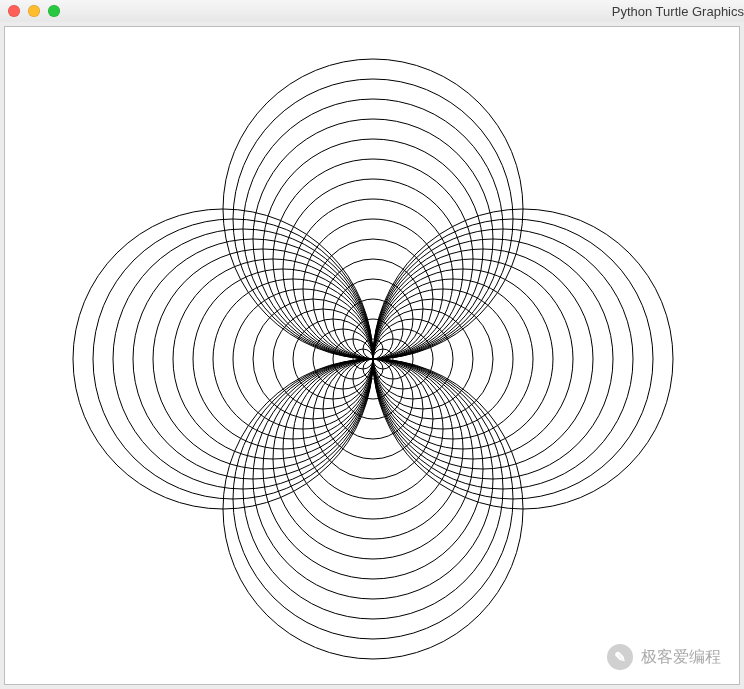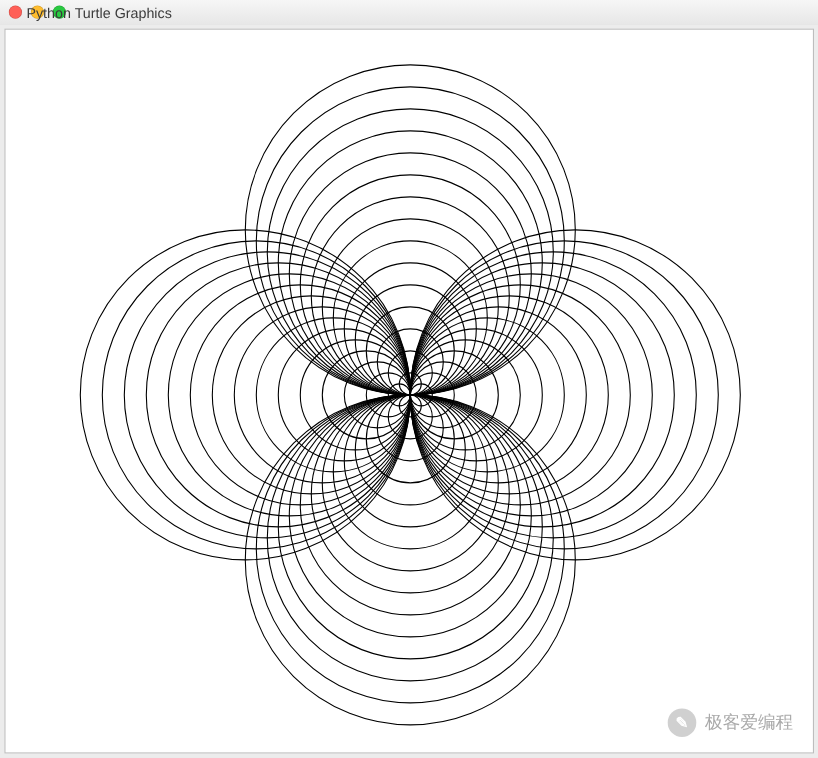--- a/index.html
+++ b/index.html
@@ -37,21 +37,21 @@
     height: 12px;
     border-radius: 50%;
     box-shadow: inset 0 0 0 0.5px rgba(0,0,0,0.2);
   }
   .light.red    { background: #ff5f57; }
   .light.yellow { background: #ffbd2e; }
   .light.green  { background: #28c940; }
   .title {
     position: absolute;
     left: 0; right: 0;
-    text-align: left;
+    text-align: right;
     font-size: 13px;
     color: #3b3b3b;
     pointer-events: none;
     margin-left: 24px;
   }
   .canvas-wrap {
     position: absolute;
     top: 22px; left: 0; right: 0; bottom: 0;
     background: #ececec;
     padding: 4px;

